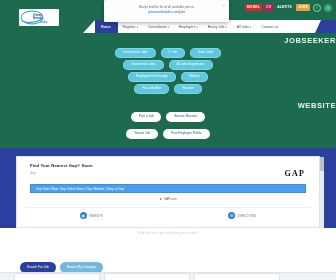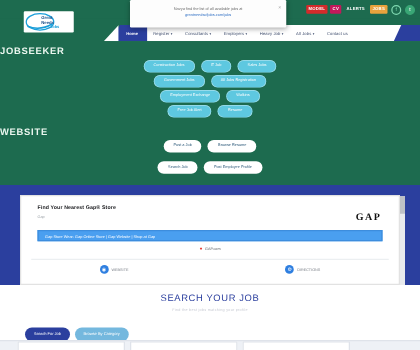--- a/index.html
+++ b/index.html
@@ -82,21 +82,21 @@
   }
   .navitem{
     font-size:3.3px; color:#3b4a6b; white-space:nowrap;
     padding:0 5px; letter-spacing:.1px;
   }
   .navitem.home{ color:#ffffff; font-weight:bold; padding-left:4px; padding-right:7px;}
   .navitem .car{ font-size:2.6px; margin-left:1px; }
 
   
   .sect-title{
-    text-align:left; color:#eaf6ef; font-size:7.5px;
+    text-align:right; color:#eaf6ef; font-size:7.5px;
     letter-spacing:.6px; font-weight:600;
   }
   #jobseeker-title{ position:absolute; left:0; top:36px; width:336px; }
   #employer-title{ position:absolute; left:0; top:101px; width:336px; }
 
   .pillrow{
     position:absolute; width:336px; display:flex;
     justify-content:center; gap:5px;
   }
   .pill{
@@ -327,21 +327,20 @@
       <span class="foot-txt">DIRECTIONS</span>
     </span>
   </div>
 
   <div class="ad-scroll">
       <b></b>
     </div>
 </div>
 
 <div class="searchsec">
-  <div class="search-title">SEARCH YOUR JOB</div>
   <div class="search-sub">Find the best jobs matching your profile</div>
   <div class="tabs">
     <span class="tab active">Search For Job</span>
     <span class="tab inactive">Browse By Category</span>
   </div>
 </div>
 
 <div class="tab-bar">
   <span class="seg seg1"></span>
   <span class="seg seg2"></span>

